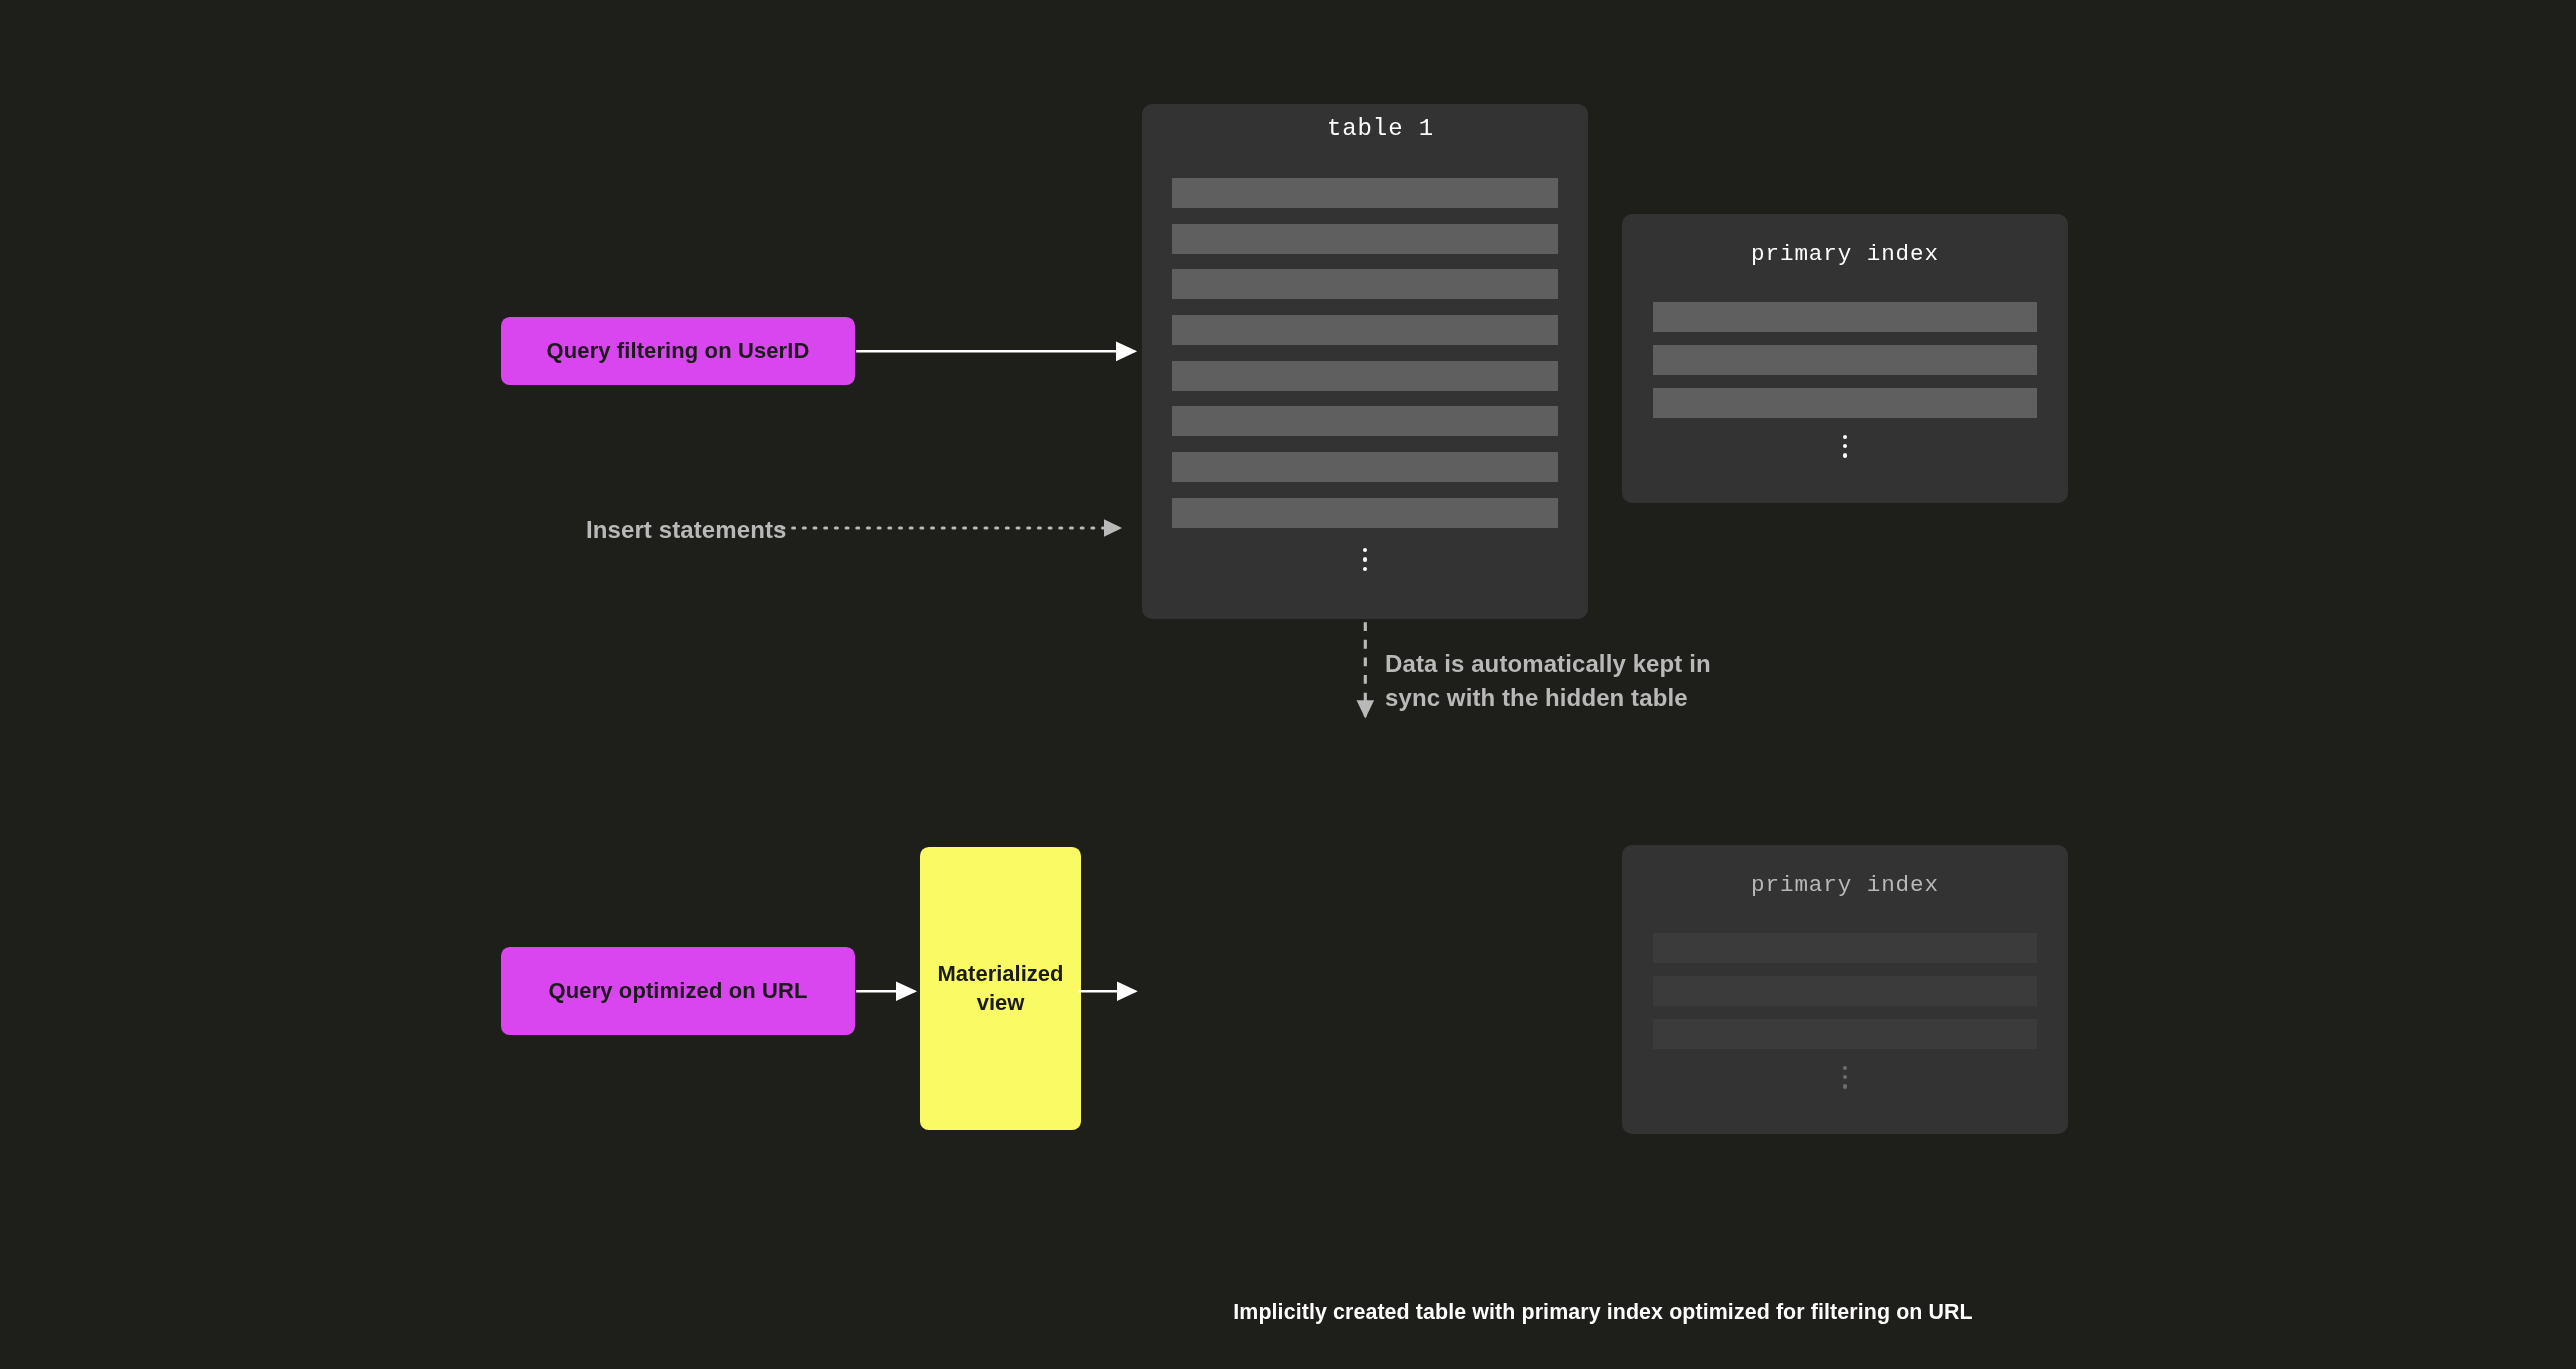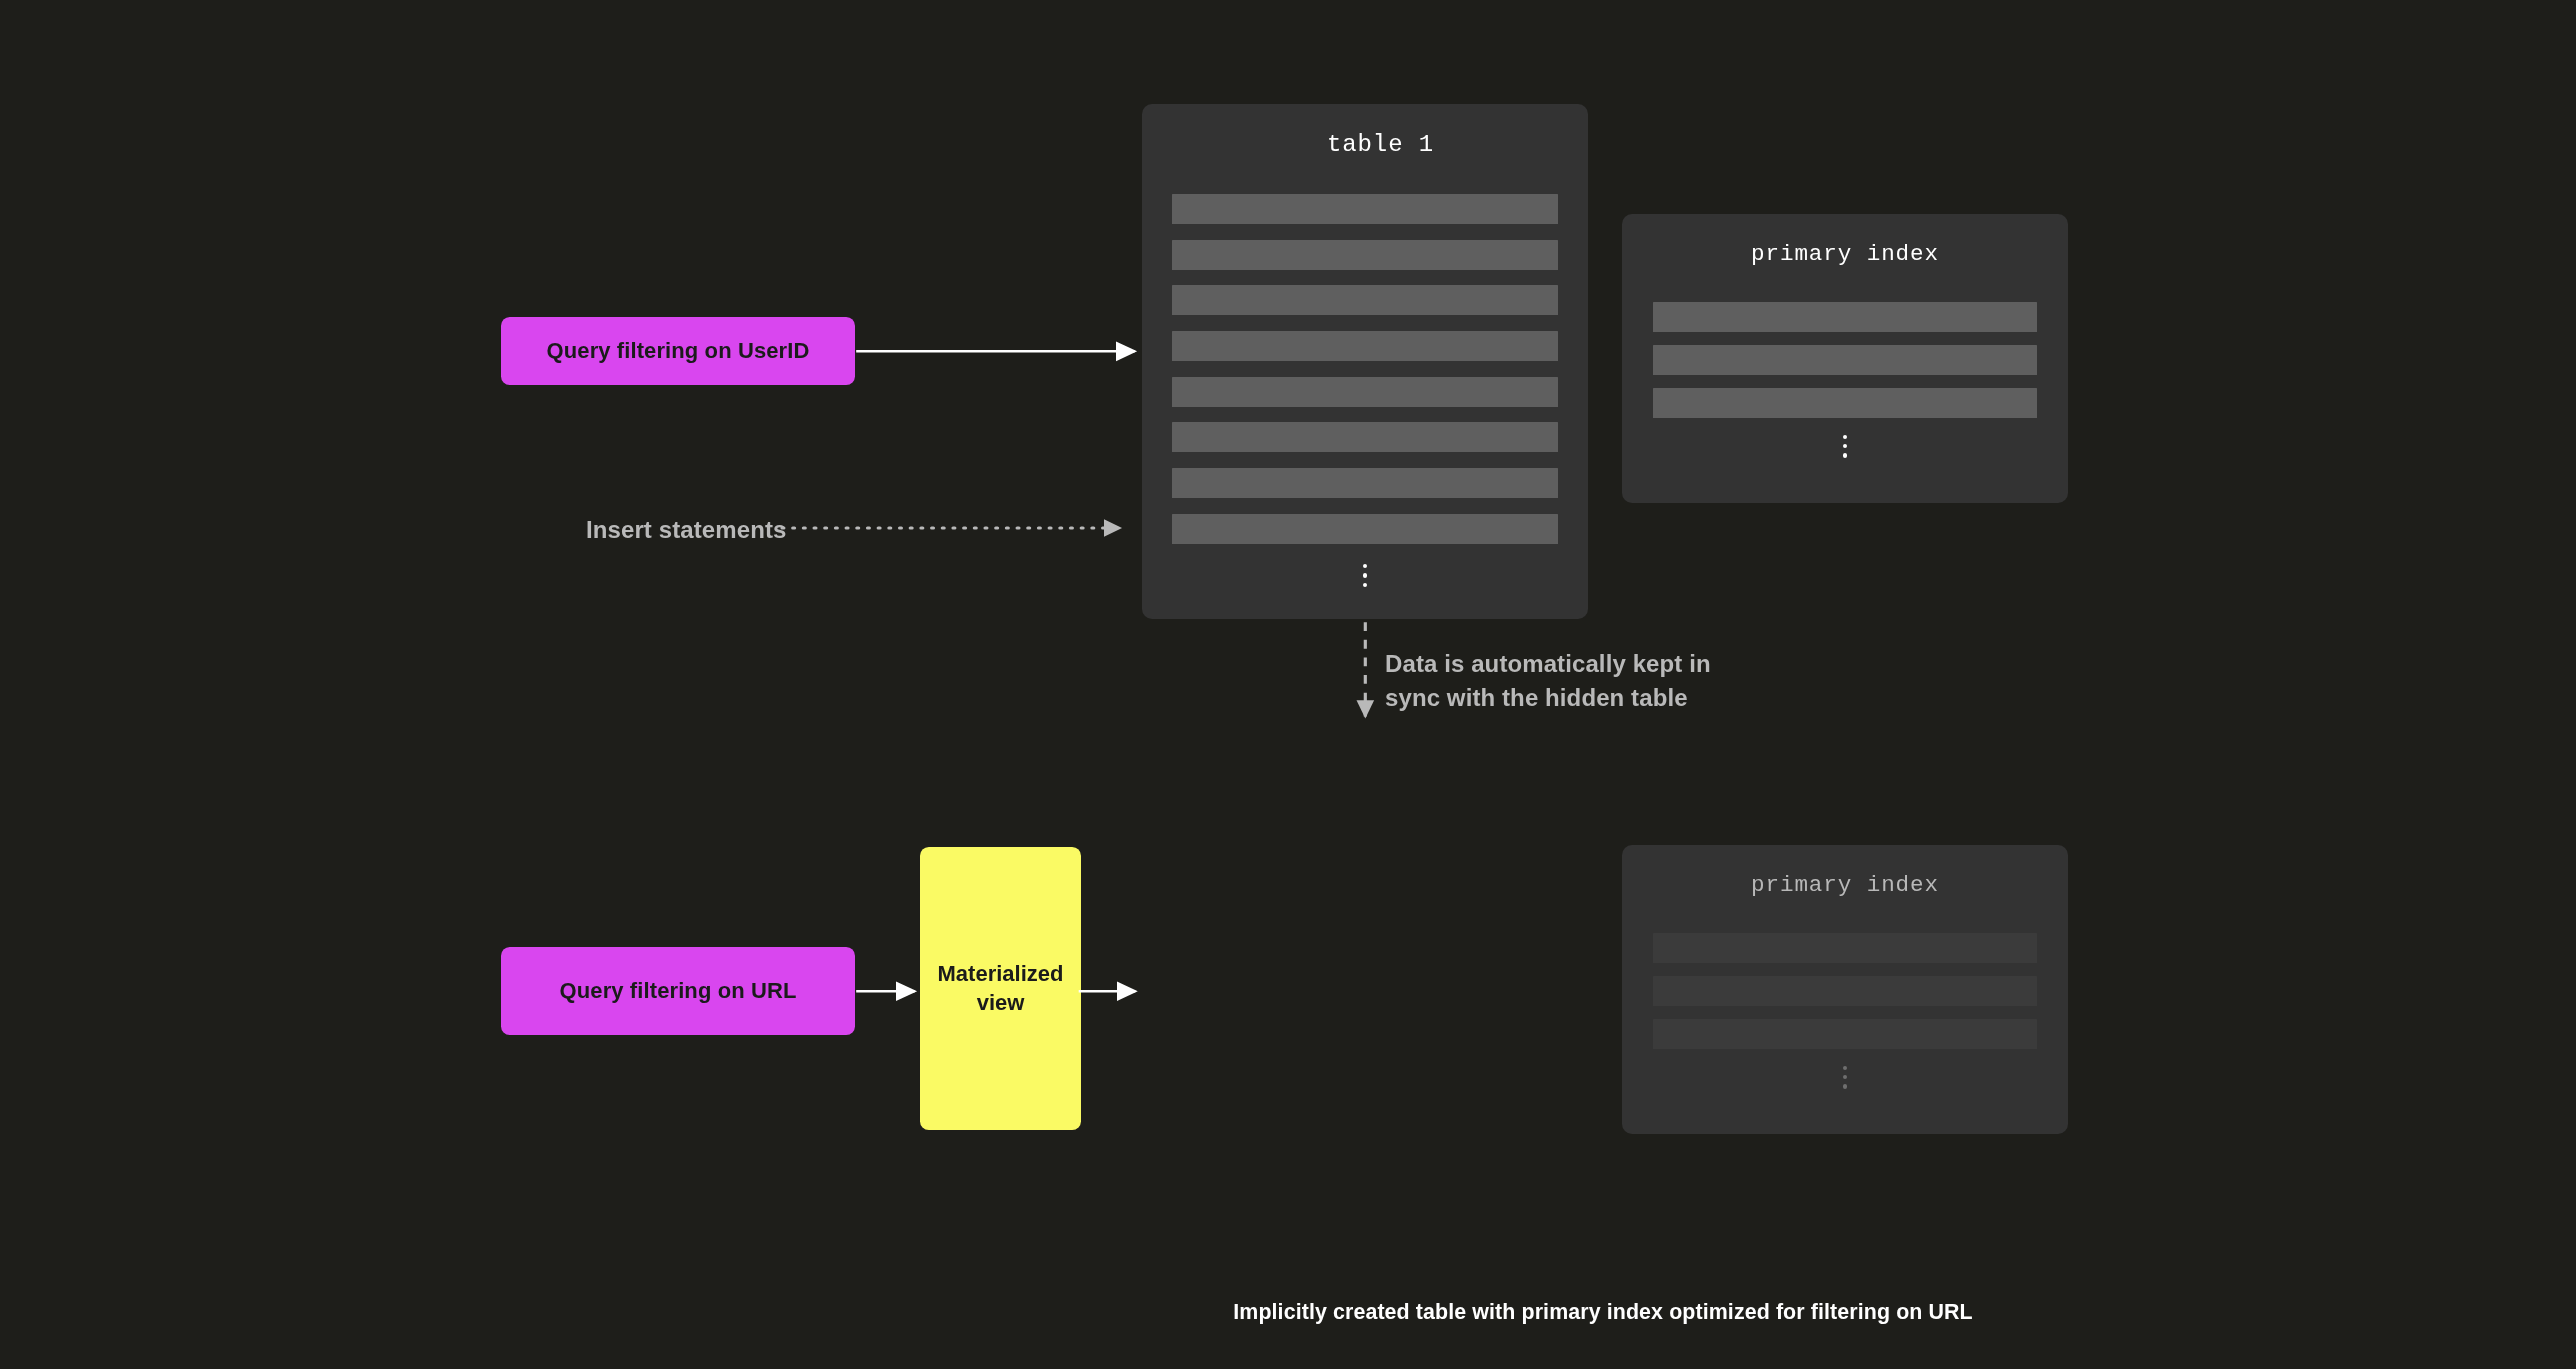--- a/index.html
+++ b/index.html
@@ -69,21 +69,21 @@
   .vdots i {
     display: block;
     width: 4.4px; height: 4.4px;
     border-radius: 50%;
     background: #ffffff;
   }
   .dim .vdots i { background: #6e6e6e; }
 
   
   #table1 { left: 1142px; top: 104px; width: 446px; height: 515px; }
-  #table1 .card-title { margin-top: 27px; padding-left: 31px; }
+  #table1 .card-title { margin-top: 11px; padding-left: 31px; }
   #table1 .rows { margin: 36px 30px 0 30px; gap: 15.7px; }
   #table1 .vdots { margin-top: 20px; }
 
   
   #table2 { left: 1142px; top: 732px; width: 446px; height: 515px; }
   #table2 .card-title { margin-top: 27px; }
   #table2 .rows { margin: 36px 30px 0 30px; gap: 15.7px; }
   #table2 .vdots { margin-top: 20px; }
 
   
@@ -212,21 +212,21 @@
     </div>
     <div class="vdots">
       <i></i>
         <i></i>
         <i></i>
     </div>
   </div>
 
   <div class="query-box" id="query-userid">Query filtering on UserID</div>
 
-  <div class="query-box" id="query-url">Query filtering on URL</div>
+  <div class="query-box" id="query-url">Query optimized on URL</div>
 
   <div id="materialized-view">Materialized view</div>
 
   <svg class="svg-layer" viewBox="0 0 4098 2178" width="2576" height="1369">
     <defs>
       <marker id="arrowhead-white" markerWidth="9" markerHeight="9" refX="7.4" refY="4.5" orient="auto" markerUnits="strokeWidth">
         <path d="M0,0.6 L8.4,4.5 L0,8.4 z" fill="#ffffff"></path>
       </marker>
       <marker id="arrowhead-gray" markerWidth="6.2" markerHeight="6.2" refX="5.2" refY="3.1" orient="auto" markerUnits="strokeWidth">
         <path d="M0,0.3 L5.8,3.1 L0,5.9 z" fill="#b9b9b9"></path>

